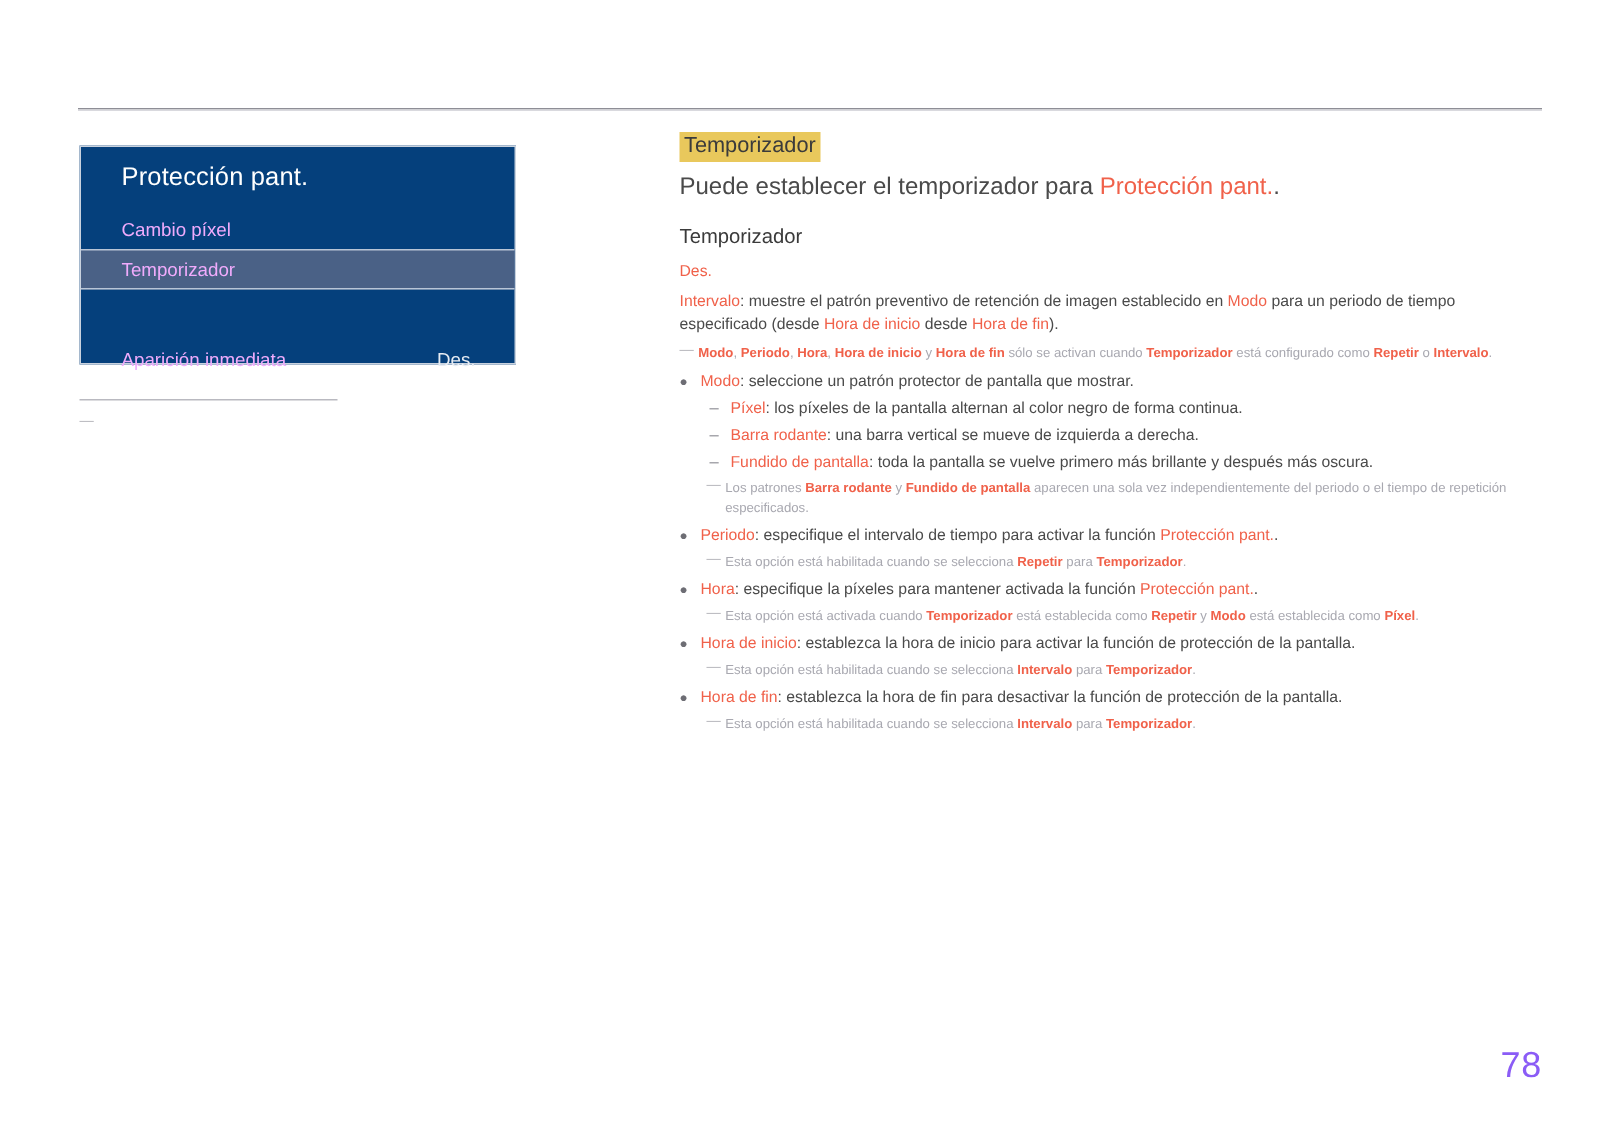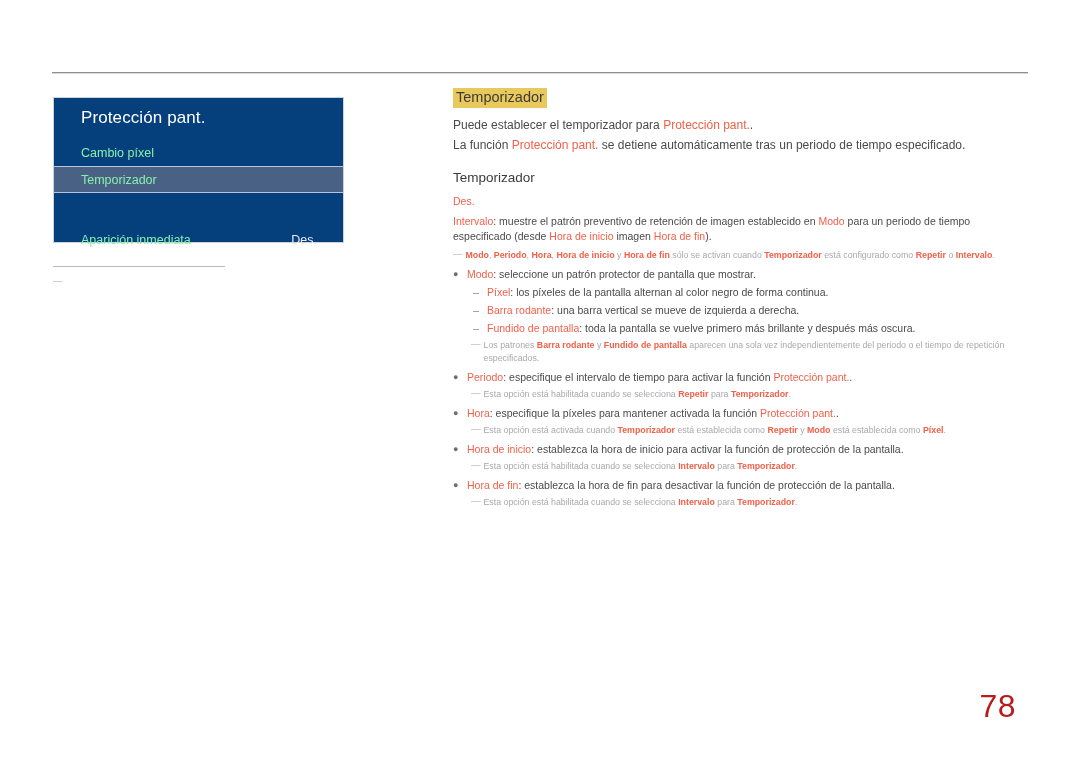--- a/index.html
+++ b/index.html
@@ -52,21 +52,21 @@
     width: 289px;
     height: 27px;
     display: flex;
     align-items: center;
     box-sizing: border-box;
   }
   .osd-row .osd-label {
     position: absolute;
     left: 27px;
     font-size: 12.5px;
-    color: #86efac;
+    color: #f0abfc;
   }
   .osd-row .osd-value {
     position: absolute;
     right: 26px;
     font-size: 12.5px;
     color: #e7ecf3;
   }
   #osd-row-0 { top: 41px; }
   #osd-row-1 {
     top: 68px;
@@ -111,21 +111,21 @@
   #section-heading {
     display: inline-block;
     font-size: 14.5px;
     color: #3b3b3b;
     background: #e9c85c;
     padding: 1px 3px 2px 3px;
     line-height: 17px;
     margin-bottom: 10px;
   }
   .intro-p {
-    font-size: 12px;
+    font-size: 16px;
     line-height: 14px;
     color: #4a4a4a;
     margin: 0 0 6px 0;
   }
   #sub-heading {
     font-size: 13.5px;
     color: #3b3b3b;
     margin: 18px 0 8px 0;
     line-height: 16px;
   }
@@ -167,24 +167,24 @@
     font-size: 9px;
     line-height: 15px;
   }
   .bullet .txt { flex: 1 1 auto; }
   .bullet.lvl2 { margin-left: 20px; }
   .bullet.lvl2 .mark { color: #8b8b92; font-size: 11px; }
 
   
   #page-number {
     position: absolute;
-    right: 64px;
+    right: 52px;
     bottom: 38px;
-    font-size: 32px;
-    color: #b91c1c;
+    font-size: 24px;
+    color: #8b5cf6;
     letter-spacing: .5px;
   }
 </style>
 </head>
 <body>
 
 <div id="top-rule"></div>
 
 <div id="osd-menu">
   <div id="osd-title">Protección pant.</div>
@@ -207,26 +207,25 @@
 
 <div id="left-note-rule"></div>
 <div id="left-note">
   <span class="note-dash">―</span>
 </div>
 
 <div id="content">
   <div id="section-heading">Temporizador</div>
   <div id="intro-paragraphs">
       <div class="intro-p"><span>Puede establecer el temporizador para </span><span class="em">Protección pant.</span><span>.</span></div>
-      <div class="intro-p"><span>La función </span><span class="em">Protección pant.</span><span> se detiene automáticamente tras un periodo de tiempo especificado.</span></div>
     </div>
   <div id="sub-heading">Temporizador</div>
   <div id="option-lines">
       <div class="opt-line"><span class="em">Des.</span></div>
-      <div class="opt-line"><span class="em">Intervalo</span><span>: muestre el patrón preventivo de retención de imagen establecido en </span><span class="em">Modo</span><span> para un periodo de tiempo especificado (desde </span><span class="em">Hora de inicio</span><span> imagen </span><span class="em">Hora de fin</span><span>).</span></div>
+      <div class="opt-line"><span class="em">Intervalo</span><span>: muestre el patrón preventivo de retención de imagen establecido en </span><span class="em">Modo</span><span> para un periodo de tiempo especificado (desde </span><span class="em">Hora de inicio</span><span> desde </span><span class="em">Hora de fin</span><span>).</span></div>
     </div>
   <div id="note-top-host">
       <div class="note-line">
         <span class="note-dash">―</span>
         <span class="note-txt"><span class="em-note">Modo</span><span>, </span><span class="em-note">Periodo</span><span>, </span><span class="em-note">Hora</span><span>, </span><span class="em-note">Hora de inicio</span><span> y </span><span class="em-note">Hora de fin</span><span> sólo se activan cuando </span><span class="em-note">Temporizador</span><span> está configurado como </span><span class="em-note">Repetir</span><span> o </span><span class="em-note">Intervalo</span><span>.</span></span>
       </div>
     </div>
   <div id="blocks-host">
       <div class="bullet">
         <span class="mark">●</span>

